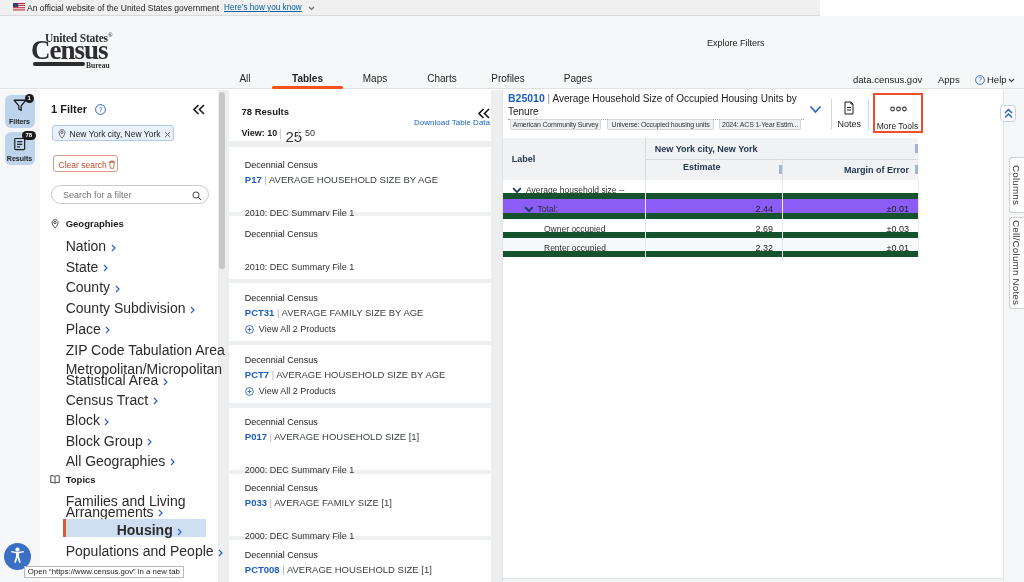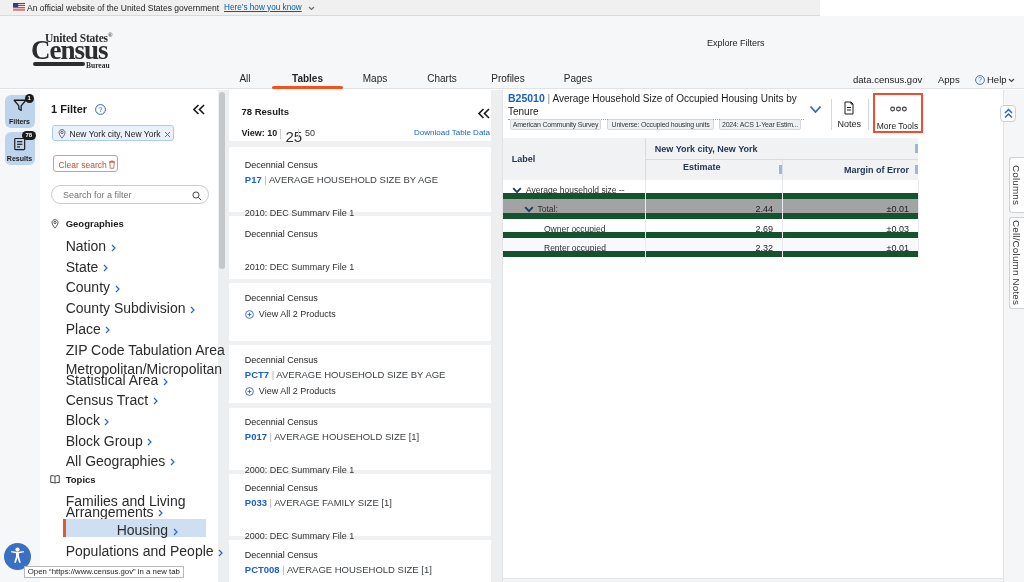--- a/index.html
+++ b/index.html
@@ -187,21 +187,21 @@
         </svg></div>
     <svg class="abs" style="left:9.5px;top:385px" width="10" height="9" viewBox="0 0 20 18">
         <path d="M10 3 C8 1.5 5 1 1.5 1.5 V15 C5 14.5 8 15 10 16.5 C12 15 15 14.5 18.5 15 V1.5 C15 1 12 1.5 10 3 z M10 3 V16" fill="none" stroke="#1b1b1b" stroke-width="1.6"></path>
       </svg>
     <div class="sechead" style="top:384px;">Topics</div>
     <div class="fitem" style="top:403.3px;">Families and Living</div>
     <div class="fitem" style="top:413.6px;">Arrangements<svg class="chev" width="5" height="8" viewBox="0 0 5 8">
           <polyline points="1,1 4,4 1,7" fill="none" stroke="#2c63c7" stroke-width="1.2"></polyline>
         </svg></div>
     <div class="hl"></div>
-    <div class="fitem" style="top:432.3px;left:32.7px;font-weight:normal;padding-left:44px;">Housing<svg class="chev" width="5" height="8" viewBox="0 0 5 8">
+    <div class="fitem" style="top:432.3px;left:32.7px;font-weight:bold;padding-left:44px;">Housing<svg class="chev" width="5" height="8" viewBox="0 0 5 8">
           <polyline points="1,1 4,4 1,7" fill="none" stroke="#2c63c7" stroke-width="1.2"></polyline>
         </svg></div>
     <div class="fitem" style="top:453px;">Populations and People<svg class="chev" width="5" height="8" viewBox="0 0 5 8">
           <polyline points="1,1 4,4 1,7" fill="none" stroke="#2c63c7" stroke-width="1.2"></polyline>
         </svg></div>
     <div class="abs" style="left:-36px;top:452.5px;width:27px;height:27px;border-radius:50%;background:#3a6fc4;"></div>
   </div>
 </div>
 <style>
   .sbthumb { position:absolute; left:218.5px; top:92px; width:6px; height:177px; border-radius:3px; background:#c6c7c9; }
@@ -221,33 +221,34 @@
   <div class="mhead">
     <div class="abs" style="left:12.5px;top:16.3px;font-size:9.5px;font-weight:bold;color:#1b1b1b;">78 Results</div>
     <svg class="abs" style="left:249px;top:17.5px" width="12" height="11" viewBox="0 0 12 11">
         <path d="M5.5 1 L1 5.5 L5.5 10 M11 1 L6.5 5.5 L11 10" fill="none" stroke="#1b1b1b" stroke-width="1.6"></path>
       </svg>
     <div class="abs" style="left:12.5px;top:37.7px;font-size:9px;font-weight:bold;color:#1b1b1b;">View: 10</div>
     <div class="vsep" style="left:50.5px;"></div>
     <div class="abs" style="left:56.5px;top:37.7px;font-size:15px;color:#333;">25</div>
     <div class="vsep" style="left:69.4px;"></div>
     <div class="abs" style="left:75.9px;top:37.7px;font-size:9px;color:#333;">50</div>
-    <div class="abs" style="right:0.5px;top:38px;font-size:8px;color:#1a63c6;white-space:nowrap;margin-left:12px;">Download Table Data</div>
+    <div class="abs" style="right:0.5px;top:28px;font-size:8px;color:#1a63c6;white-space:nowrap;margin-left:12px;">Download Table Data</div>
   </div>
   <div class="card" style="top:57px;height:65px;padding-top:11.5px;">
     <div class="meta">Decennial Census</div>
     <div class="ct"><b>P17</b><span class="sep"> | </span>AVERAGE HOUSEHOLD SIZE BY AGE</div>
     <div class="sub">2010: DEC Summary File 1</div>
   </div>
   <div class="card" style="top:126px;height:63px;padding-top:11.5px;">
     <div class="meta">Decennial Census</div>
     <div class="sub">2010: DEC Summary File 1</div>
   </div>
   <div class="card" style="top:193px;height:58px;padding-top:8.5px;">
     <div class="meta">Decennial Census</div>
+    <div class="ct"><b>PCT31</b><span class="sep"> | </span>AVERAGE FAMILY SIZE BY AGE</div>
     <div class="va"><svg style="display:inline-block;vertical-align:-1.5px" width="9" height="9" viewBox="0 0 9 9">
           <circle cx="4.5" cy="4.5" r="3.9" fill="none" stroke="#2c63c7" stroke-width="0.9"></circle>
           <path d="M4.5 2.6 V6.4 M2.6 4.5 H6.4" stroke="#2c63c7" stroke-width="0.9"></path>
         </svg>&nbsp; View All 2 Products</div>
   </div>
   <div class="card" style="top:255px;height:58px;padding-top:8.5px;">
     <div class="meta">Decennial Census</div>
     <div class="ct"><b>PCT7</b><span class="sep"> | </span>AVERAGE HOUSEHOLD SIZE BY AGE</div>
     <div class="va"><svg style="display:inline-block;vertical-align:-1.5px" width="9" height="9" viewBox="0 0 9 9">
           <circle cx="4.5" cy="4.5" r="3.9" fill="none" stroke="#2c63c7" stroke-width="0.9"></circle>
@@ -321,21 +322,21 @@
     <div class="abs" style="left:411.5px;top:6px;width:3px;height:9px;background:#9fb6da;"></div>
     <div class="abs" style="left:275.8px;top:27.5px;width:3px;height:9px;background:#9fb6da;"></div>
     <div class="abs" style="left:411.5px;top:27.5px;width:3px;height:9px;background:#9fb6da;"></div>
   </div>
   <div class="trow" style="top:90px;">
     <svg class="rchev" style="left:9px;top:6.5px" width="10" height="7" viewBox="0 0 10 7">
         <polyline points="1.2,1.2 5,5.2 8.8,1.2" fill="none" stroke="#1f3a60" stroke-width="1.8"></polyline>
       </svg>
     <div class="tcell" style="left:23px;">Average household size --</div>
   </div>
-  <div class="trow" style="top:109.3px;background:#a3a3a3;">
+  <div class="trow" style="top:109.3px;background:#8b5cf6;">
     <svg class="rchev" style="left:20.5px;top:6.5px" width="10" height="7" viewBox="0 0 10 7">
         <polyline points="1.2,1.2 5,5.2 8.8,1.2" fill="none" stroke="#1f3a60" stroke-width="1.8"></polyline>
       </svg>
     <div class="tcell" style="left:34.5px;">Total:</div>
     <div class="tval" style="left:190px;width:80px;">2.44</div>
     <div class="tval" style="left:305px;width:101px;">±0.01</div>
   </div>
   <div class="trow" style="top:128.6px;">
     <div class="tcell" style="left:41px;">Owner occupied</div>
     <div class="tval" style="left:190px;width:80px;">2.69</div>

